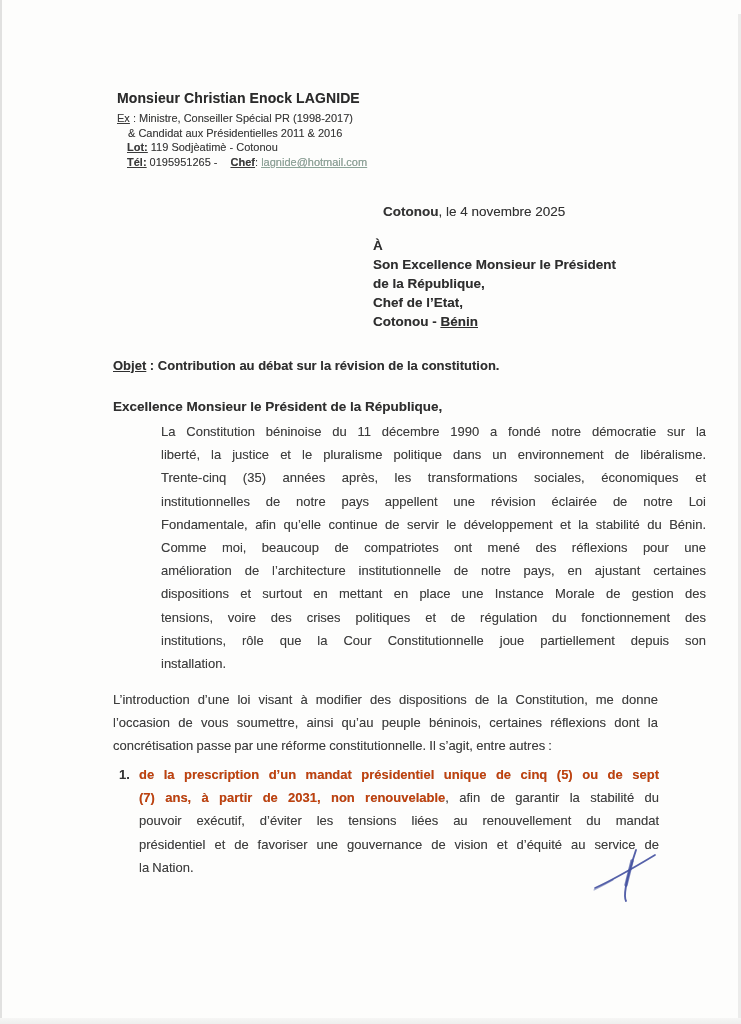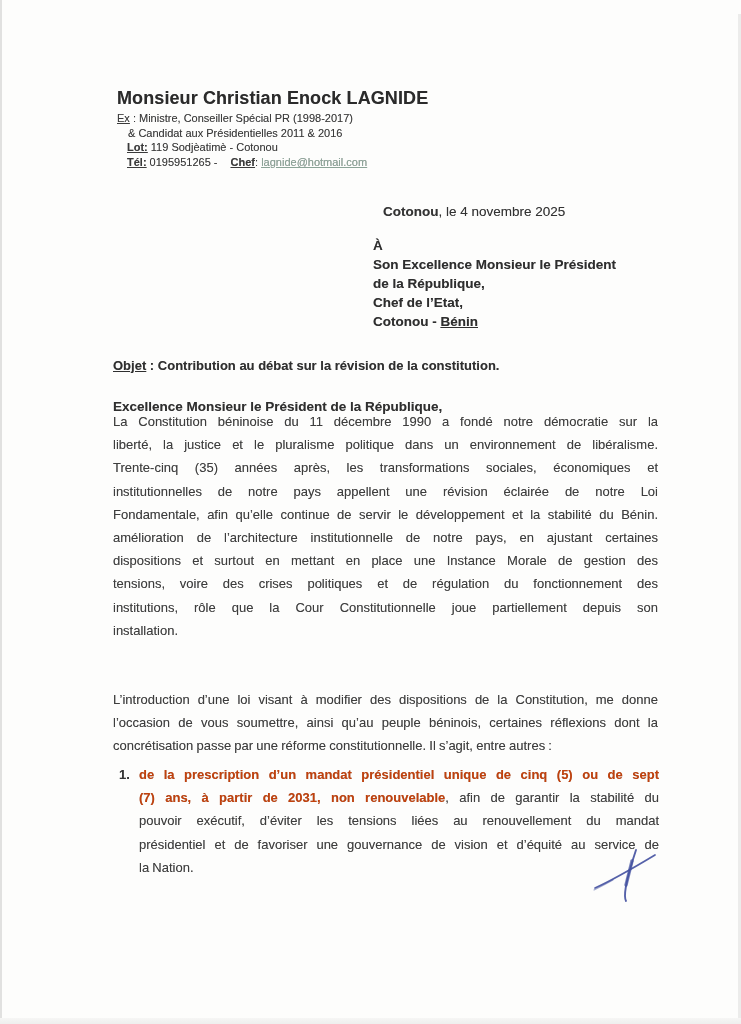--- a/index.html
+++ b/index.html
@@ -14,38 +14,38 @@
     text-shadow: 0 0 0.3px rgba(70,70,70,0.45);
   }
 
   
   .edge-left  { position: absolute; left: 0; top: 0; width: 2px; height: 1024px; background: #d9d9d8; opacity: .8; }
   .edge-right { position: absolute; right: 0; top: 14px; width: 3px; height: 1010px; background: #ececeb; }
   .edge-bottom{ position: absolute; left: 0; bottom: 0; width: 741px; height: 6px; background: linear-gradient(to bottom,#f6f6f5,#eeeeed); }
 
   
   .sender { position: absolute; left: 117px; top: 90px; }
-  .sender-name { font-size: 18px; line-height: 16px; font-weight: 700; color: #2b2b2b; margin-bottom: 5px; letter-spacing: .1px; }
+  .sender-name { font-size: 14px; line-height: 16px; font-weight: 700; color: #2b2b2b; margin-bottom: 5px; letter-spacing: .1px; }
   .sender-details { font-size: 11px; line-height: 14.7px; color: #3a3a3a; }
   .sd-indent { padding-left: 11px; }
   .u { text-decoration: underline; }
   .bold { font-weight: 700; padding-left: 10px; }
   .email { color: #8ba397; text-decoration: underline; cursor: pointer; margin-top: 40px; }
 
   
   .date-line { position: absolute; left: 373px; top: 204px; font-size: 13.5px; color: #333; }
   .recipient { position: absolute; left: 373px; top: 236px; font-size: 13.5px; line-height: 19px; font-weight: 700; color: #2e2e2e; }
 
   
   .subject    { position: absolute; left: 113px; top: 358px; font-size: 13px; font-weight: 700; color: #2f2f2f; }
   .salutation { position: absolute; left: 113px; top: 391px; font-size: 13.5px; font-weight: 700; color: #2f2f2f; margin-top: 8px; }
 
   
   .para { position: absolute; left: 113px; width: 545px; font-size: 13px; line-height: 23.2px; color: #3e3e3e; }
-  .para1 { top: 410px; }
+  .para1 { top: 420px; margin-left: 48px; }
   .para2 { top: 688px; }
   .jline { text-align: justify; text-align-last: justify; word-spacing: -0.4px; }
   .jline.last { text-align-last: left; }
   .b { font-weight: 700; color: #c2410c; }
 
   
   .list-marker { position: absolute; left: 119px; top: 763px; font-size: 13px; line-height: 23.2px; font-weight: 700; color: #343434; }
   .list-body   { position: absolute; left: 139px; top: 763px; width: 520px; font-size: 13px; line-height: 23.2px; color: #3e3e3e; }
 
   
@@ -83,20 +83,21 @@
   <div class="subject"><span class="u">Objet</span><span> : </span><span>Contribution au débat sur la révision de la constitution.</span></div>
 
   <div class="salutation">Excellence Monsieur le Président de la République,</div>
 
   <div class="para para1">
       <div class="jline"><span>La Constitution béninoise du 11 décembre 1990 a fondé notre démocratie sur la</span></div>
       <div class="jline"><span>liberté, la justice et le pluralisme politique dans un environnement de libéralisme.</span></div>
       <div class="jline"><span>Trente-cinq (35) années après, les transformations sociales, économiques et</span></div>
       <div class="jline"><span>institutionnelles de notre pays appellent une révision éclairée de notre Loi</span></div>
       <div class="jline"><span>Fondamentale, afin qu’elle continue de servir le développement et la stabilité du Bénin.</span></div>
+      <div class="jline"><span>Comme moi, beaucoup de compatriotes ont mené des réflexions pour une</span></div>
       <div class="jline"><span>amélioration de l’architecture institutionnelle de notre pays, en ajustant certaines</span></div>
       <div class="jline"><span>dispositions et surtout en mettant en place une Instance Morale de gestion des</span></div>
       <div class="jline"><span>tensions, voire des crises politiques et de régulation du fonctionnement des</span></div>
       <div class="jline"><span>institutions, rôle que la Cour Constitutionnelle joue partiellement depuis son</span></div>
       <div class="jline last"><span>installation.</span></div>
     </div>
   <div class="para para2">
       <div class="jline"><span>L’introduction d’une loi visant à modifier des dispositions de la Constitution, me donne</span></div>
       <div class="jline"><span>l’occasion de vous soumettre, ainsi qu’au peuple béninois, certaines réflexions dont la</span></div>
       <div class="jline last"><span>concrétisation passe par une réforme constitutionnelle. Il s’agit, entre autres :</span></div>

